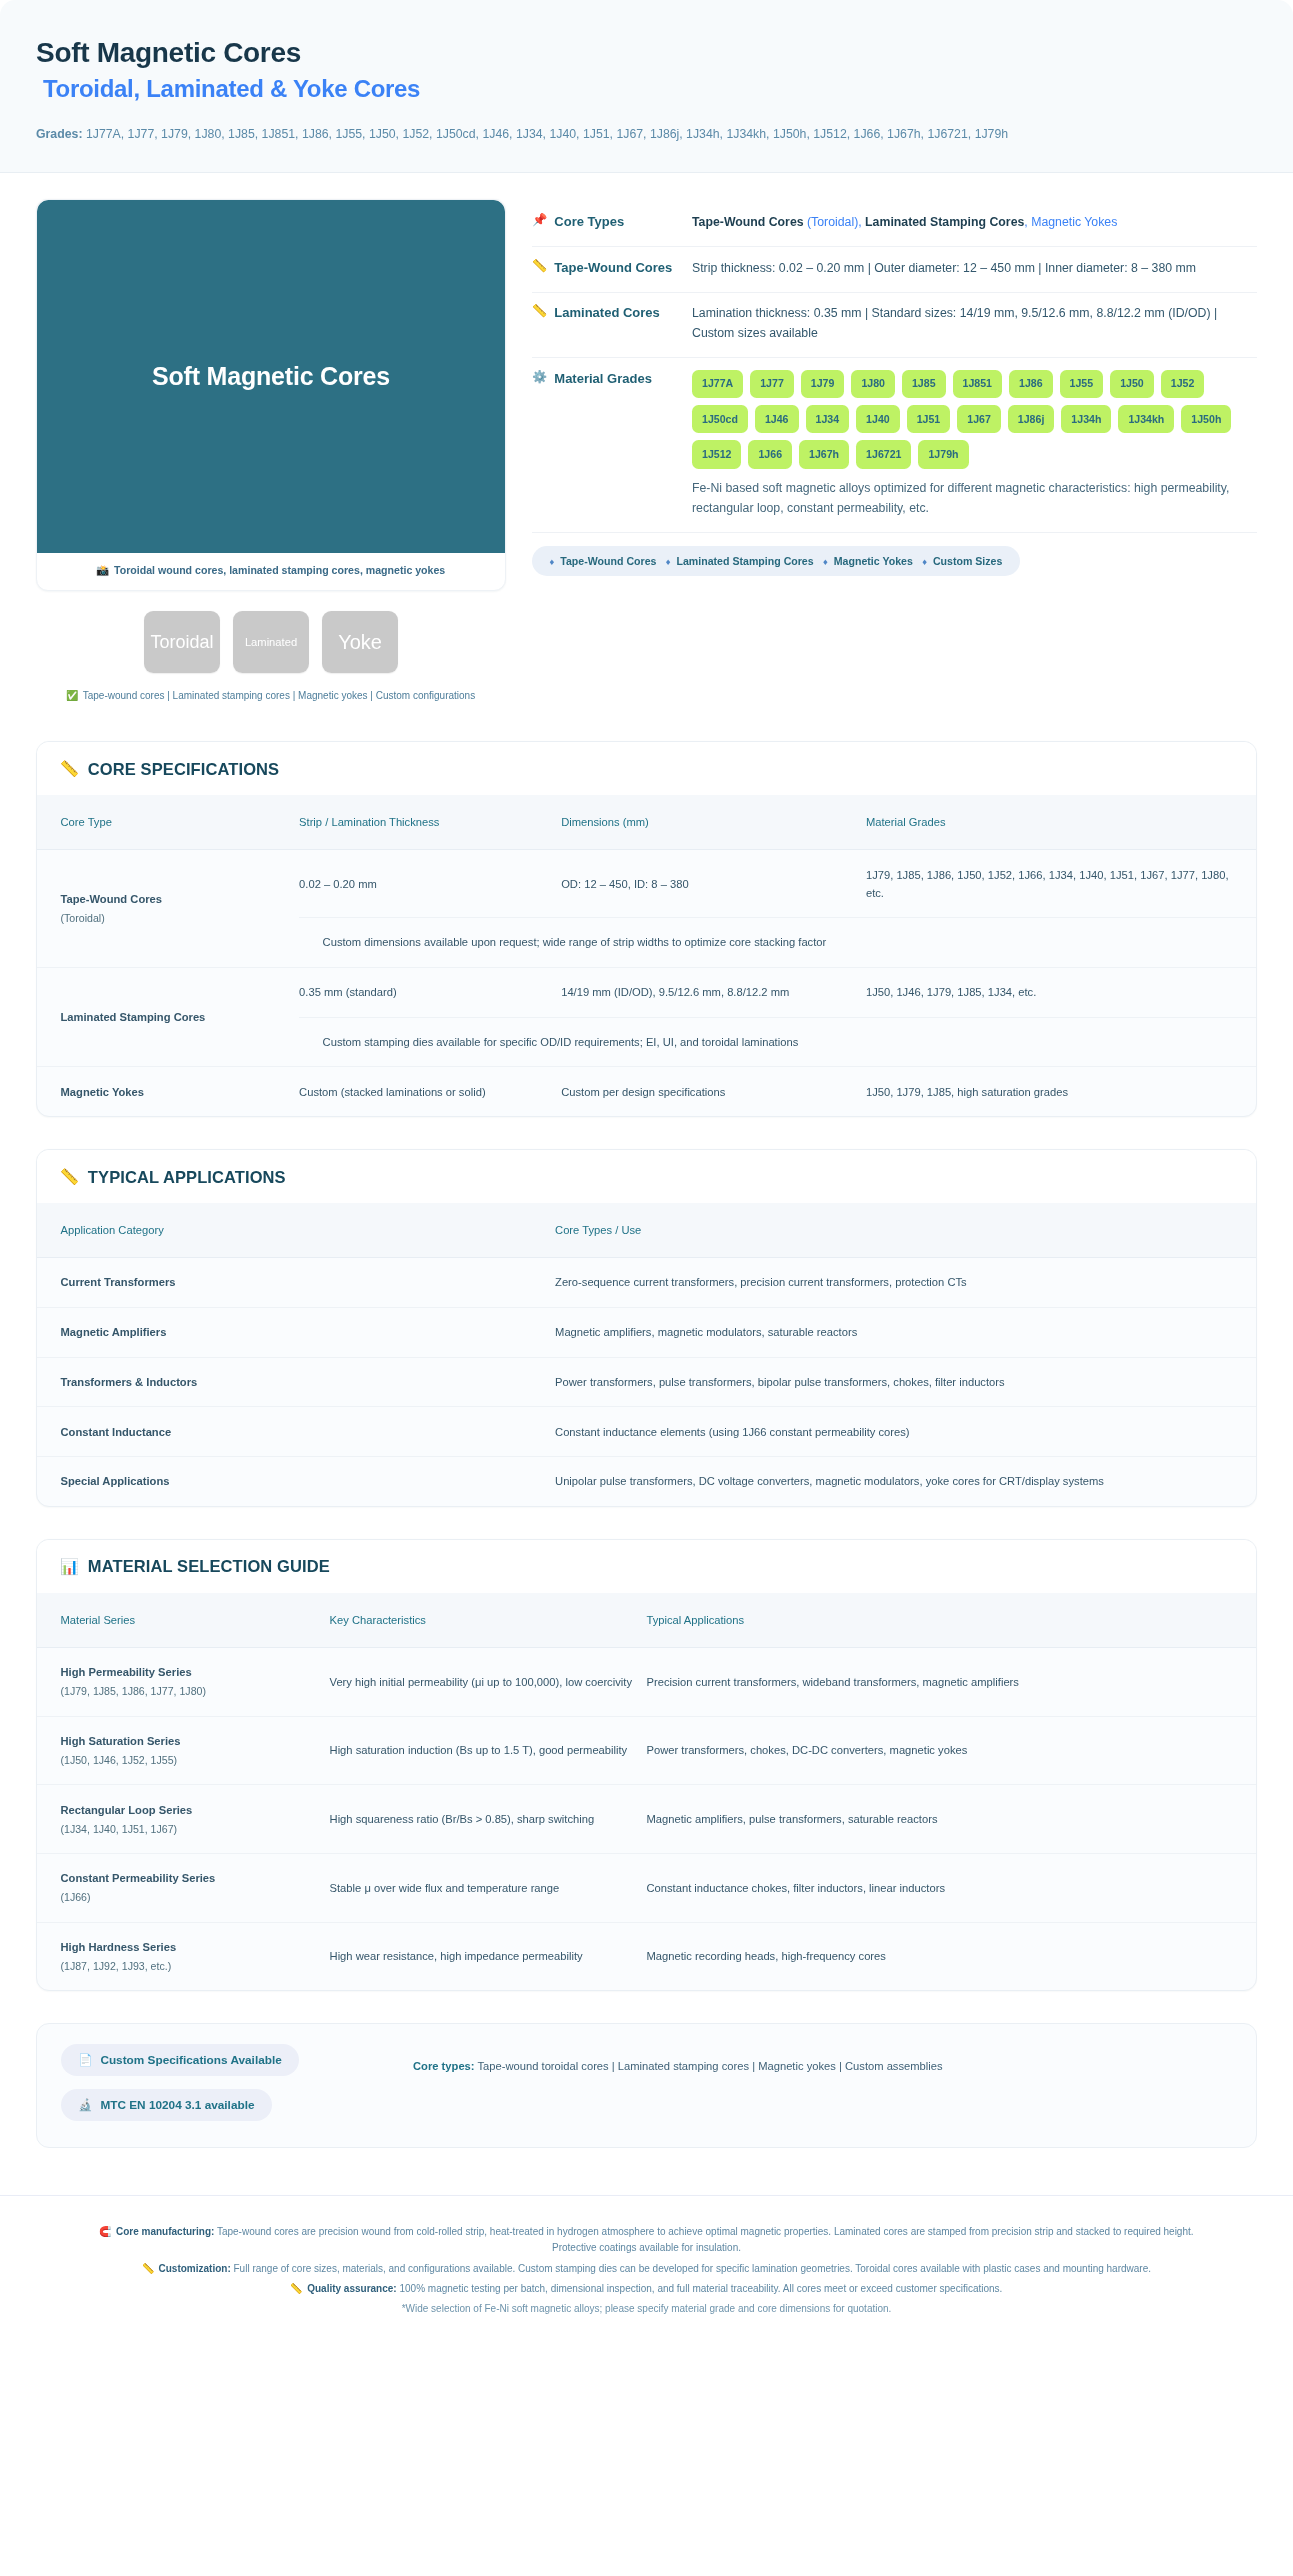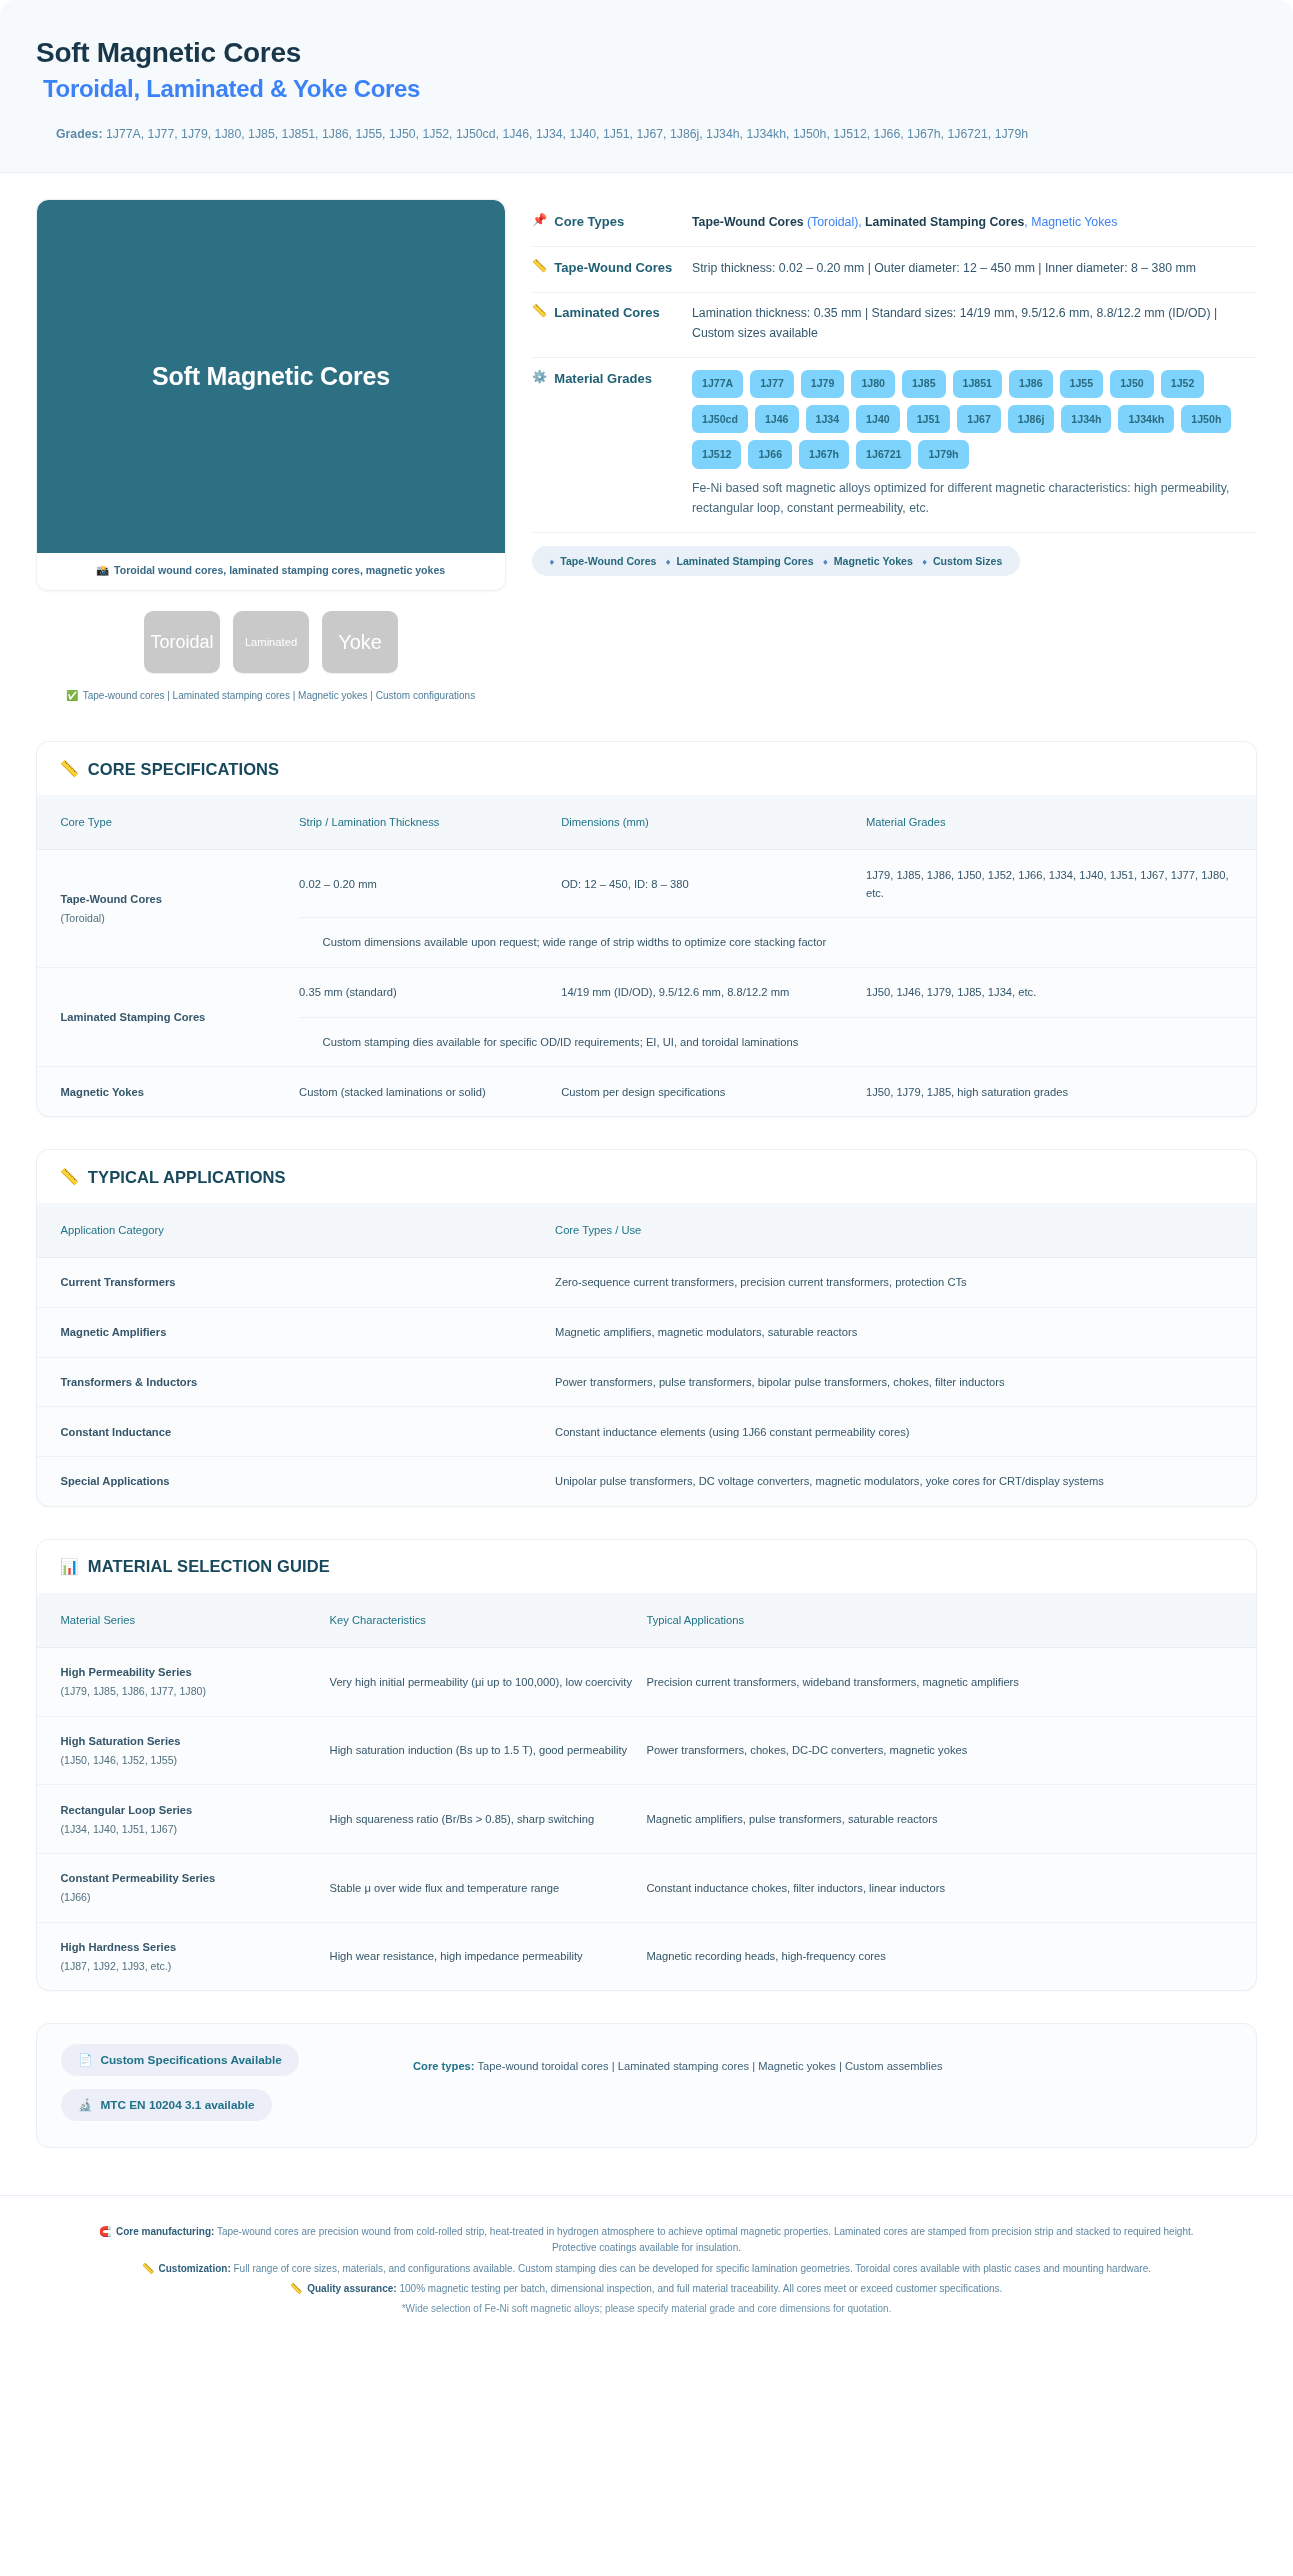--- a/index.html
+++ b/index.html
@@ -36,21 +36,21 @@
     margin-top: 3.5px;
     margin-left: 7px;
   }
   .grades-line {
     margin-top: 22.3px;
     font-size: 12.3px;
     color: #5b8aa8;
     line-height: 1.55;
     max-width: 1211px;
   }
-  .grades-line b { color: #5b8aa8; font-weight: bold; margin-left: 20px; }
+  .grades-line b { color: #5b8aa8; font-weight: bold; }
 
   
   .hero {
     display: flex;
     gap: 26px;
     padding: 26px 36px 5.9px 36px;
     align-items: flex-start;
   }
   .hero-left { width: 470px; flex: 0 0 470px; }
   .img-card {
@@ -145,21 +145,21 @@
   .spec-val b { color: #1d3e50; }
   .spec-val .muted { color: #3b82f6; font-weight: normal; }
 
   .chips {
     display: flex;
     flex-wrap: wrap;
     gap: 6.5px 7px;
     margin-bottom: 10.6px;
   }
   .chip {
-    background: #7dd3fc;
+    background: #bef264;
     color: #2a6b80;
     border-radius: 6.5px;
     padding: 5.9px 10px;
     font-size: 10.6px;
     font-weight: bold;
     white-space: nowrap;
   }
   .grade-note {
     font-size: 12.3px;
     color: #46687c;

